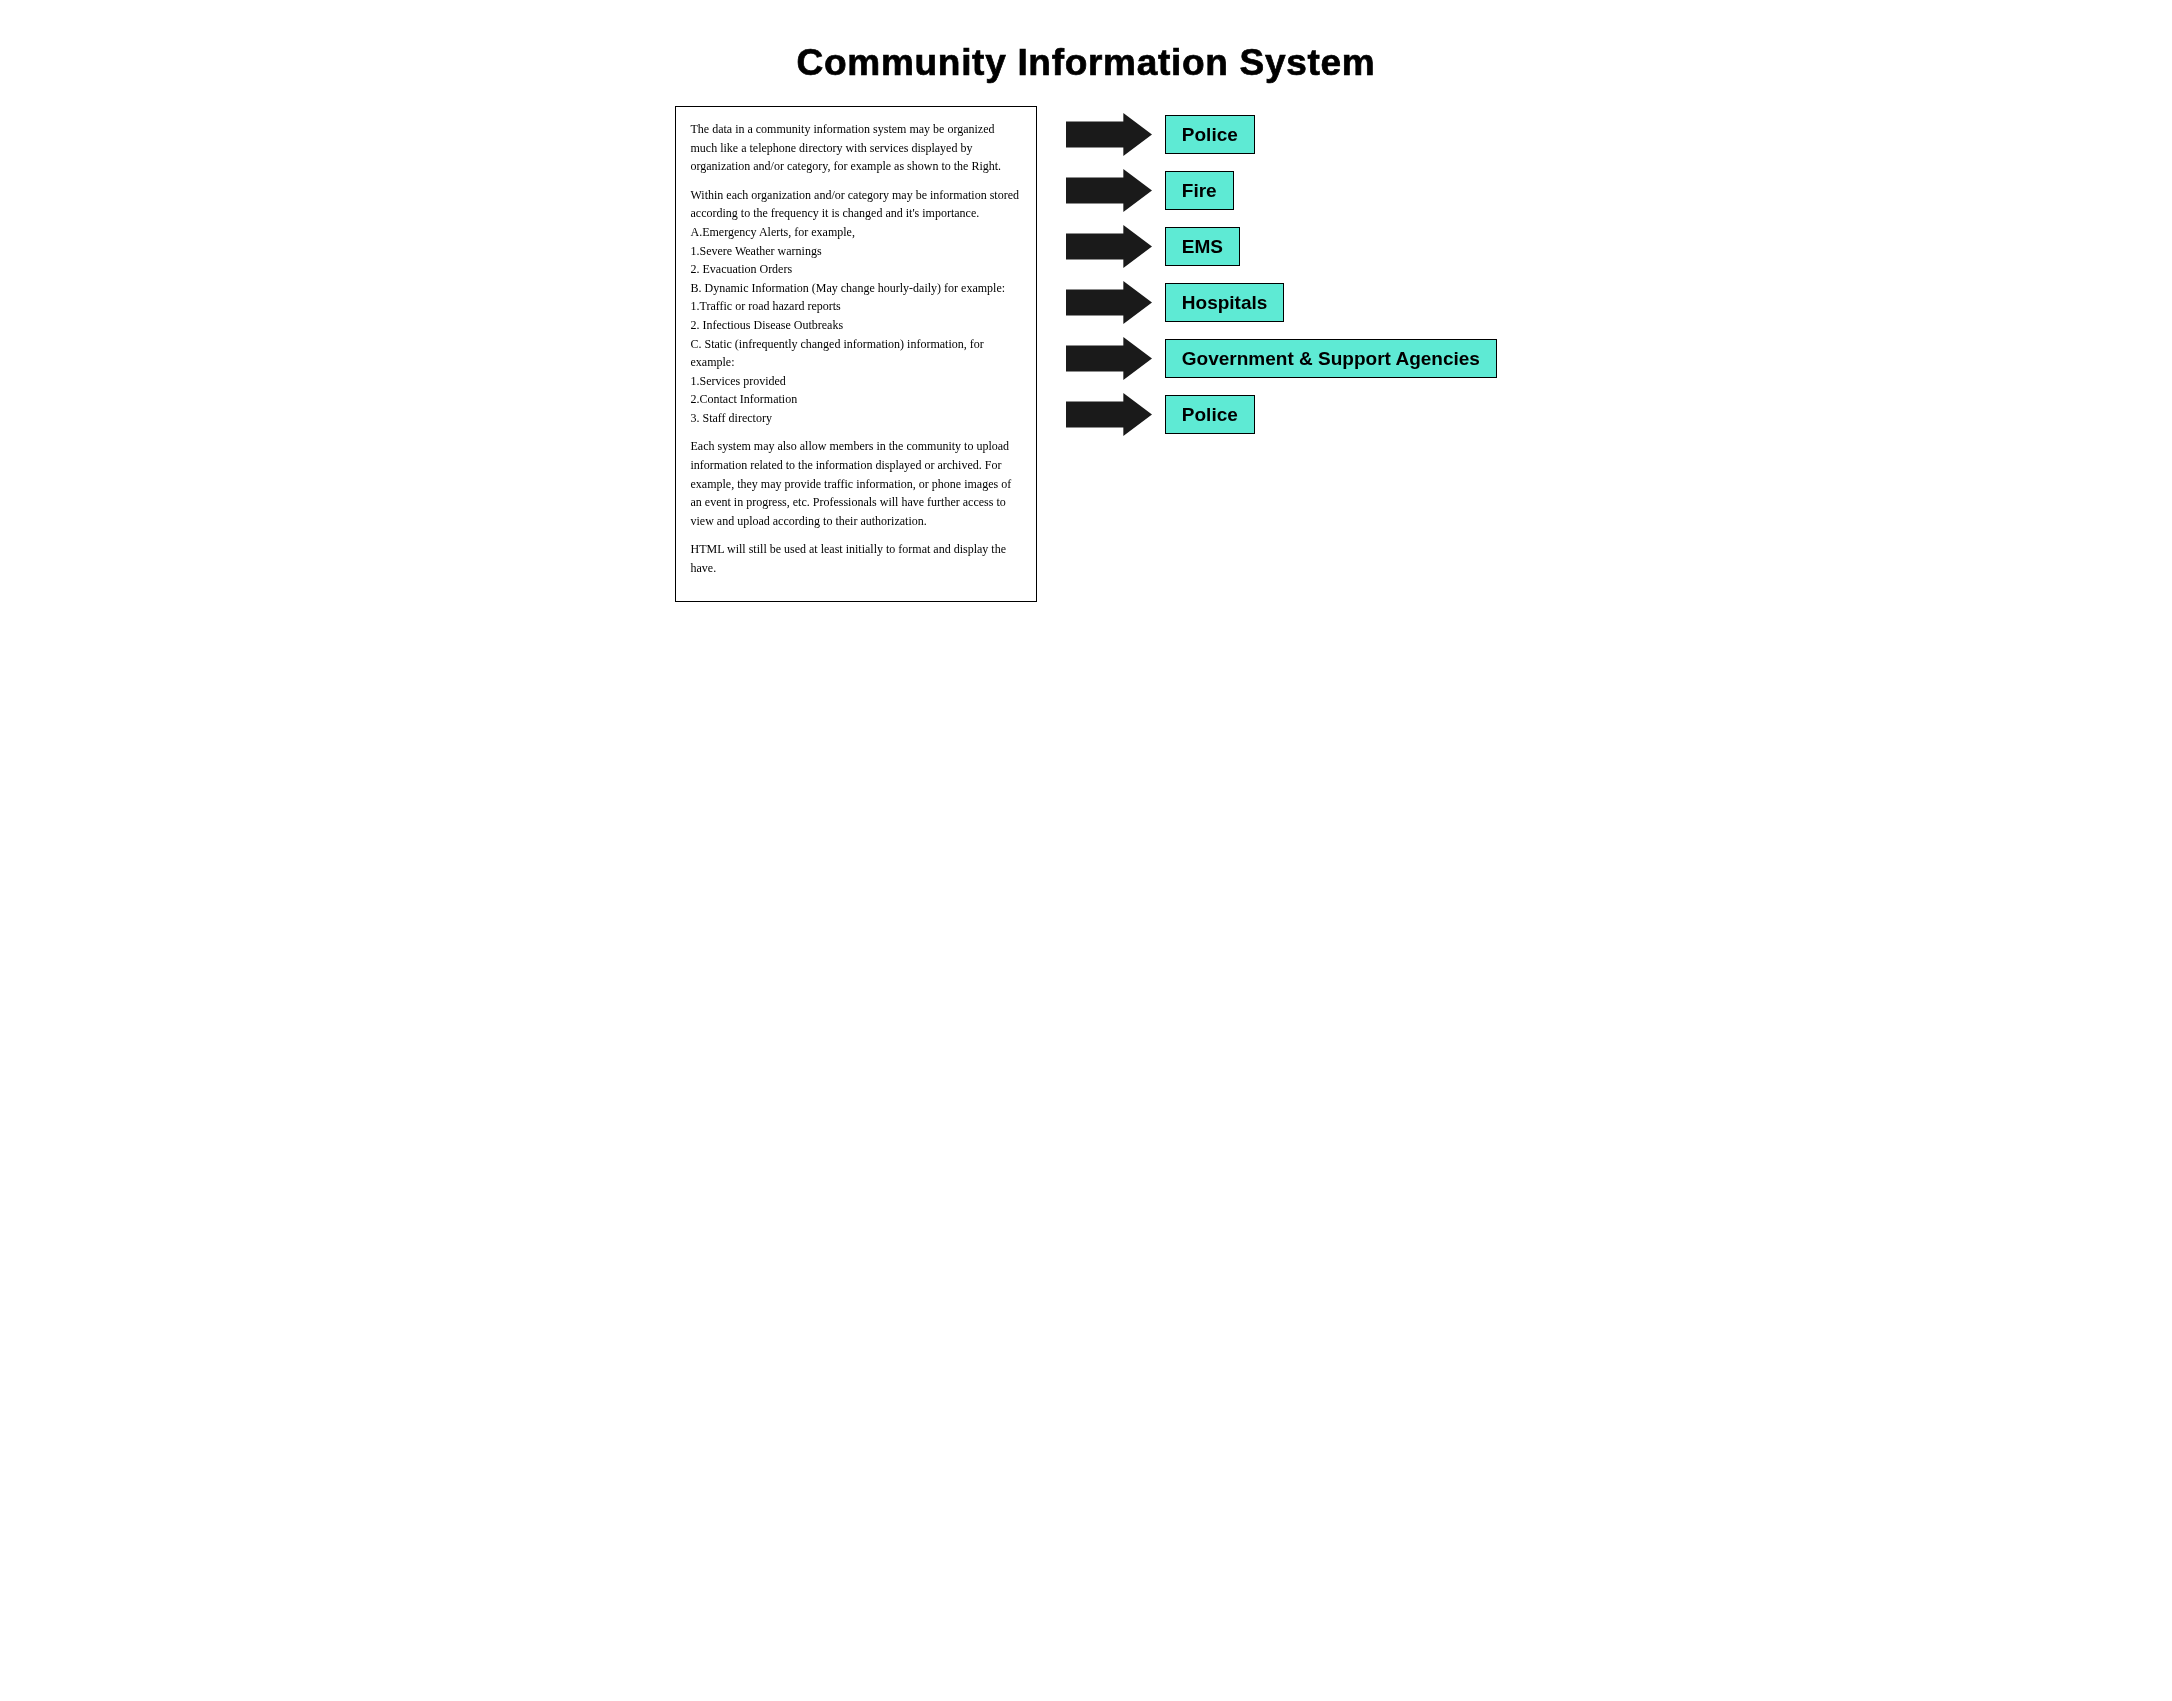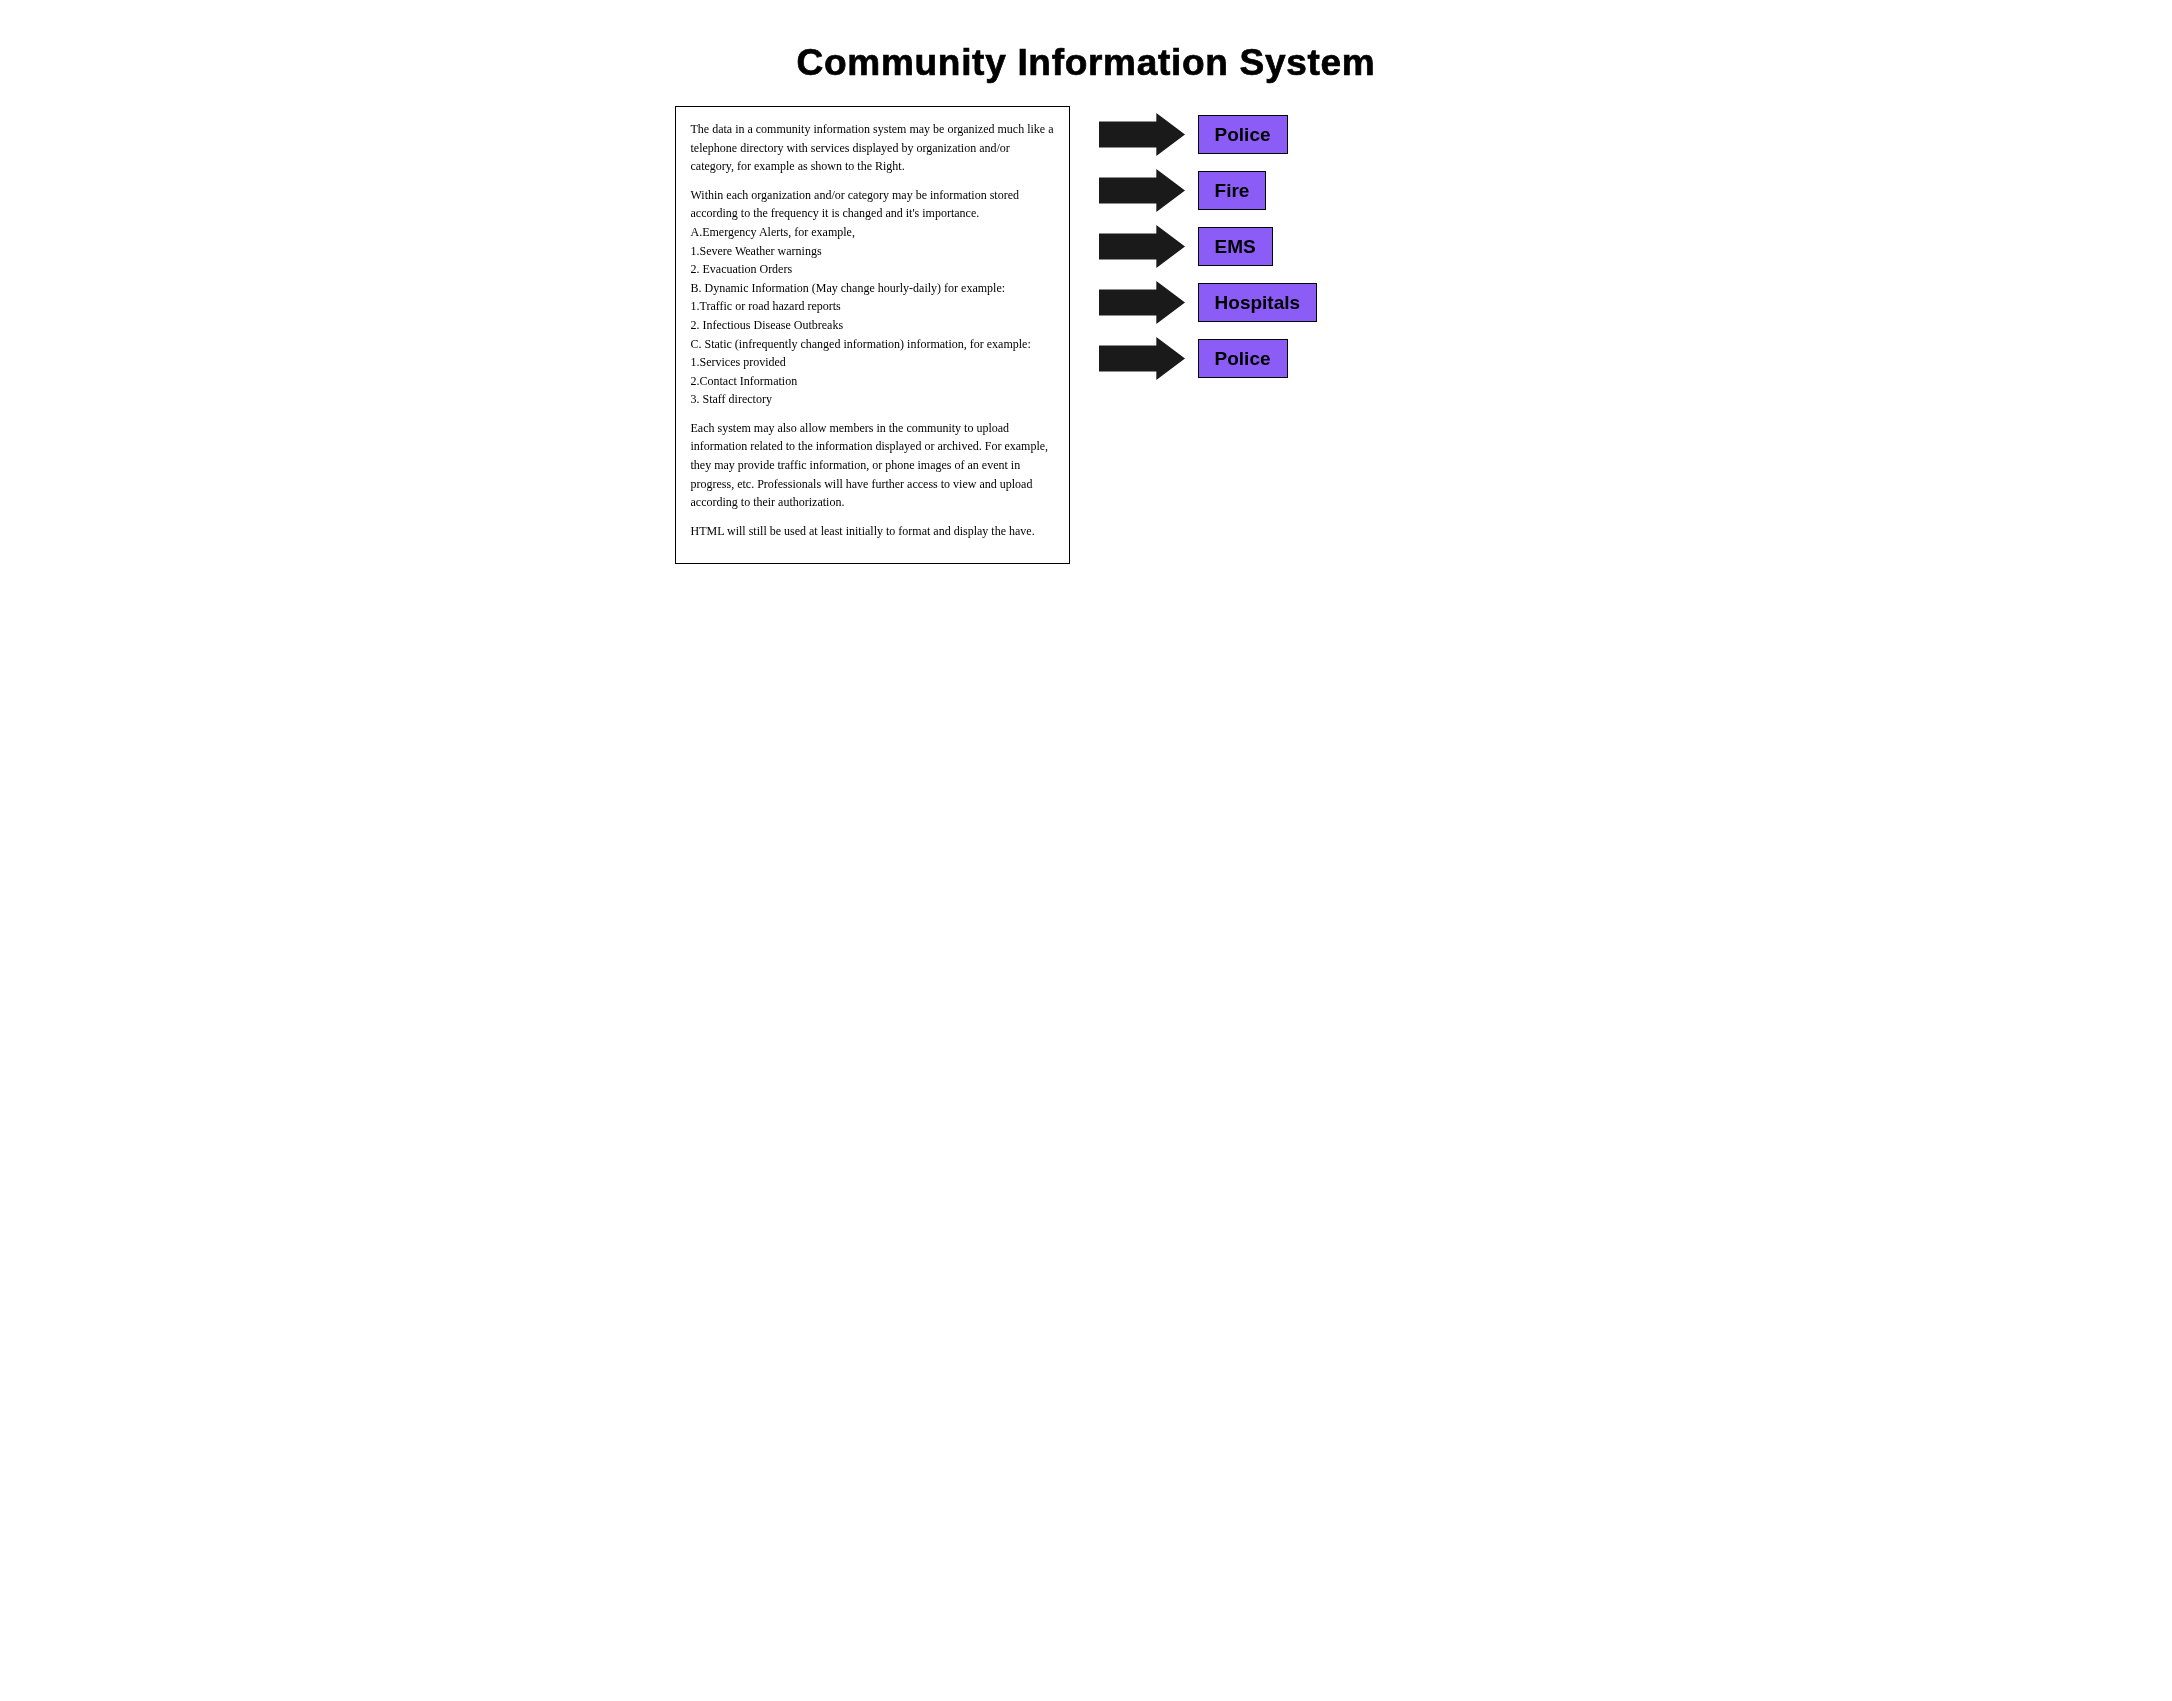--- a/index.html
+++ b/index.html
@@ -72,21 +72,21 @@
     }
 
     .org-box {
       border: 1.4px solid #000;
       padding: 7.2px 16px;
       font-size: 19px;
       font-weight: 700;
       font-family: Arial, sans-serif;
       white-space: nowrap;
       color: #000;
-      background: #8b5cf6;
+      background: #5eead4;
     }
 
     .org-box.wide {
       font-size: 19px;
     }
   </style>
 </head>
 <body>
 
 <h1 class="page-title">Community Information System</h1>
@@ -139,20 +139,26 @@
       <div class="org-box">EMS</div>
     </div>
 
     <div class="arrow-row">
       <svg class="arrow-shape" viewBox="0 0 120 60" xmlns="http://www.w3.org/2000/svg">
         <polygon points="0,12 80,12 80,0 120,30 80,60 80,48 0,48" fill="#1a1a1a"></polygon>
       </svg>
       <div class="org-box">Hospitals</div>
     </div>
 
+    <div class="arrow-row">
+      <svg class="arrow-shape" viewBox="0 0 120 60" xmlns="http://www.w3.org/2000/svg">
+        <polygon points="0,12 80,12 80,0 120,30 80,60 80,48 0,48" fill="#1a1a1a"></polygon>
+      </svg>
+      <div class="org-box wide">Government &amp; Support Agencies</div>
+    </div>
 
 
     <div class="arrow-row">
       <svg class="arrow-shape" viewBox="0 0 120 60" xmlns="http://www.w3.org/2000/svg">
         <polygon points="0,12 80,12 80,0 120,30 80,60 80,48 0,48" fill="#1a1a1a"></polygon>
       </svg>
       <div class="org-box">Police</div>
     </div>
 
   </div>

